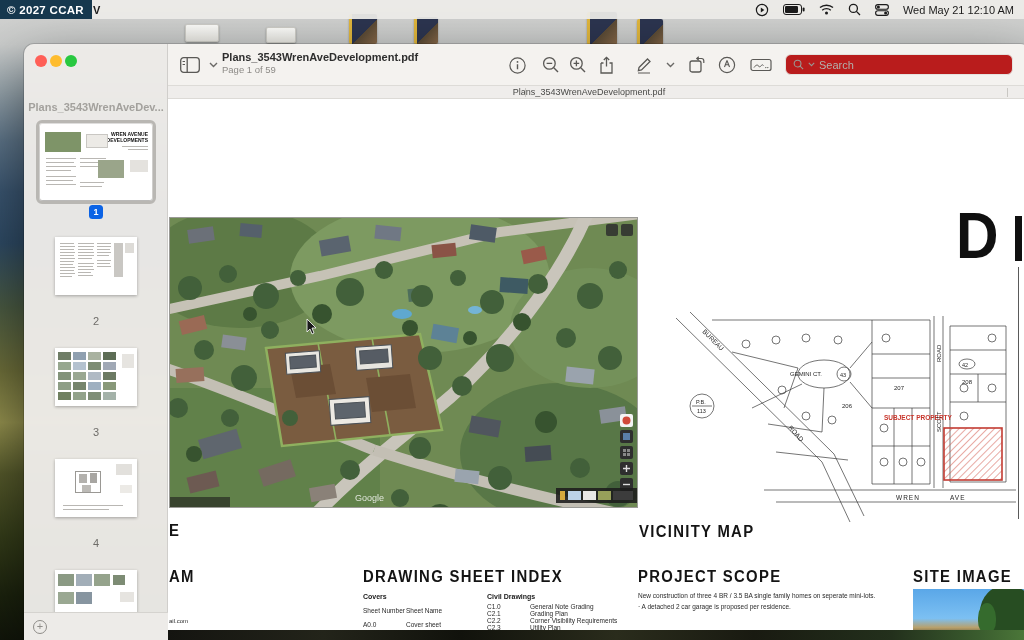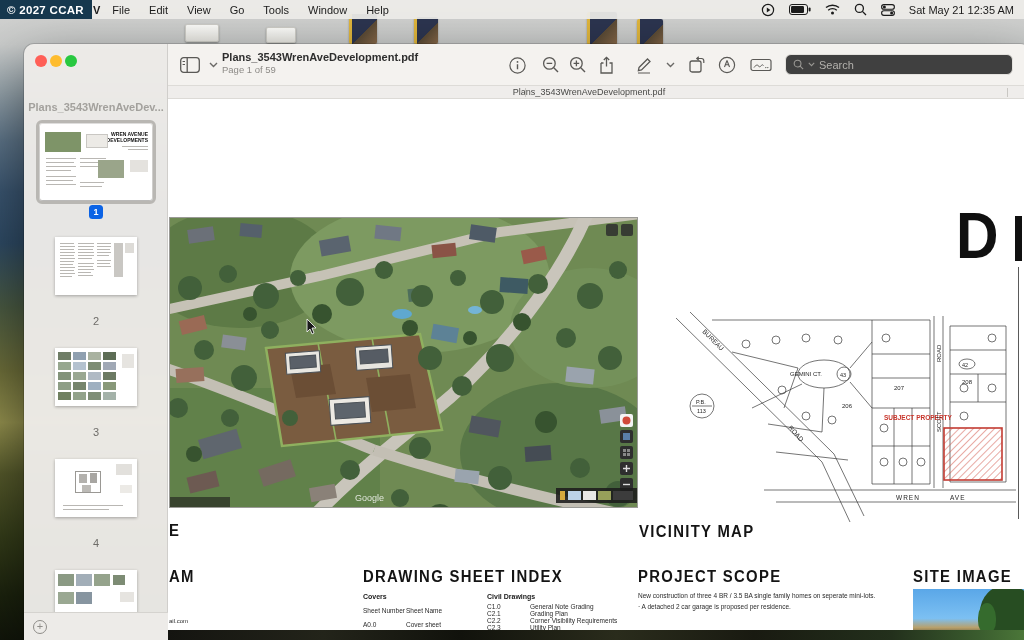--- a/index.html
+++ b/index.html
@@ -50,21 +50,21 @@
   
   .t-line{position:absolute;background:#b9b7b3;height:1px}
   .t-block{position:absolute;background:#d8d6d2}
   
   .main{position:absolute;left:144px;top:0;right:0;height:100%}
   .toolbar{position:absolute;left:0;top:0;right:0;height:42px;background:#f4f2ef;border-bottom:1px solid #dddbd7}
   .tbtitle{position:absolute;left:54px;top:7px;font-size:11px;font-weight:700;color:#2e2e2e}
   .tbsub{position:absolute;left:54px;top:20px;font-size:9.5px;color:#8d8b87}
   .tbicon{position:absolute;top:10px;width:22px;height:22px;display:flex;align-items:center;justify-content:center;color:#5a5956}
   .searchbox{position:absolute;left:617px;top:10px;width:228px;height:21px;border-radius:6px;
-    background:#404040;border:1px solid #e4e2de;display:flex;align-items:center;padding:0 7px;gap:4px}
+    background:#b91c1c;border:1px solid #e4e2de;display:flex;align-items:center;padding:0 7px;gap:4px}
   .searchph{font-size:11px;color:#b3b1ad}
   .tabbar{position:absolute;left:0;top:42px;right:0;height:13px;background:#efedeb;border-bottom:1px solid #dcdad6}
   .tablabel{position:absolute;left:0;right:20px;top:1px;text-align:center;font-size:9px;color:#4a4a48}
   .tabtick{position:absolute;top:2px;width:1px;height:9px;background:#c9c7c3}
   
   .content{position:absolute;left:0;top:55px;right:0;bottom:0;background:#fff;overflow:hidden}
   .bigD{position:absolute;left:788px;top:100px;font-size:64px;font-weight:700;color:#101010;
     transform:scaleX(.92);transform-origin:left top;letter-spacing:-2px}
   .dbar{position:absolute;left:847px;top:117px;width:7px;height:45px;background:#101010}
   .vline{position:absolute;left:850px;top:168px;width:1px;height:252px;background:#5a5a5a}
@@ -89,29 +89,20 @@
 <div class="dicon doc" style="left:185px;top:24px;width:34px;height:18px"></div>
 <div class="dicon doc" style="left:266px;top:27px;width:30px;height:16px"></div>
 <div class="dicon mag" style="left:349px;top:14px;width:28px;height:30px"></div>
 <div class="dicon mag" style="left:414px;top:17px;width:24px;height:27px"></div>
 <div class="dicon mag" style="left:587px;top:12px;width:30px;height:33px"></div>
 <div class="dicon mag" style="left:637px;top:19px;width:26px;height:28px"></div>
 
 <div class="menubar">
   <div class="wm">© 2027 CCAR</div>
   <span class="appfrag">V</span>
-  <div class="menus">
-    <span>File</span>
-    <span>Edit</span>
-    <span>View</span>
-    <span>Go</span>
-    <span>Tools</span>
-    <span>Window</span>
-    <span>Help</span>
-  </div>
   <div class="mb-right">
     <span>
       <svg width="14" height="14" viewBox="0 0 14 14">
           <circle cx="7" cy="7" r="5.6" fill="none" stroke="#1b1b1b" stroke-width="1.2"></circle>
           <path d="M5.8 4.6 L9.4 7 L5.8 9.4 Z" fill="#1b1b1b"></path>
         </svg>
     </span>
     <span>
       <svg width="22" height="11" viewBox="0 0 22 11">
           <rect x="0.5" y="0.5" width="18" height="10" rx="2.5" fill="none" stroke="#1b1b1b" stroke-width="1"></rect>
@@ -133,21 +124,21 @@
         </svg>
     </span>
     <span>
       <svg width="14" height="12" viewBox="0 0 14 12">
           <rect x="0.6" y="0.6" width="12.8" height="4.6" rx="2.3" fill="none" stroke="#1b1b1b" stroke-width="1.1"></rect>
           <circle cx="3.4" cy="2.9" r="1.5" fill="#1b1b1b"></circle>
           <rect x="0.6" y="6.8" width="12.8" height="4.6" rx="2.3" fill="none" stroke="#1b1b1b" stroke-width="1.1"></rect>
           <circle cx="10.6" cy="9.1" r="1.5" fill="#1b1b1b"></circle>
         </svg>
     </span>
-    <span class="clock">Sat May 21  12:35 AM</span>
+    <span class="clock">Wed May 21  12:10 AM</span>
   </div>
 </div>
 
 <div class="window">
 
   <div class="sidebar">
     <div class="tl" style="left:11px;background:#ff5f57"></div>
     <div class="tl" style="left:26px;background:#febc2e"></div>
     <div class="tl" style="left:41px;background:#28c840"></div>
     <div class="fname">Plans_3543WrenAveDev...</div>

